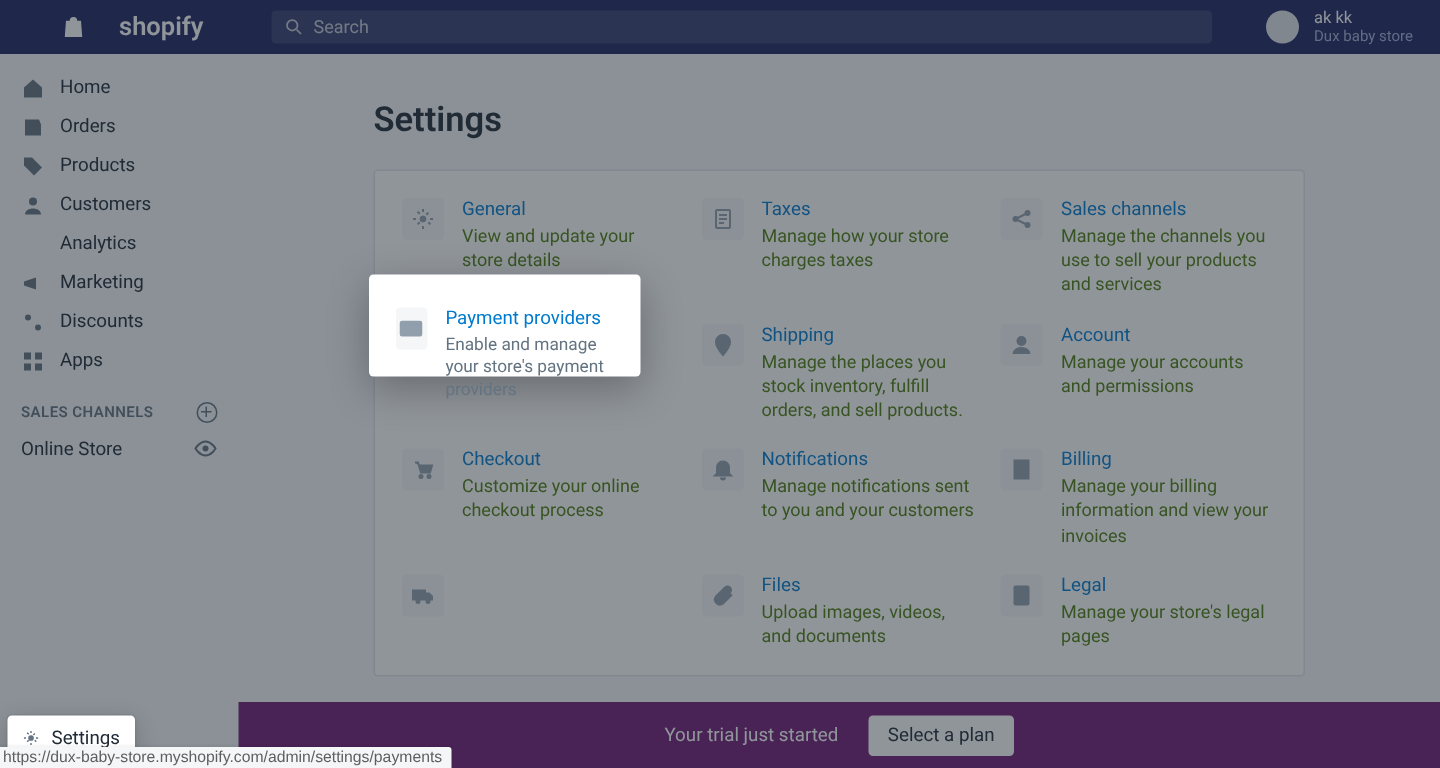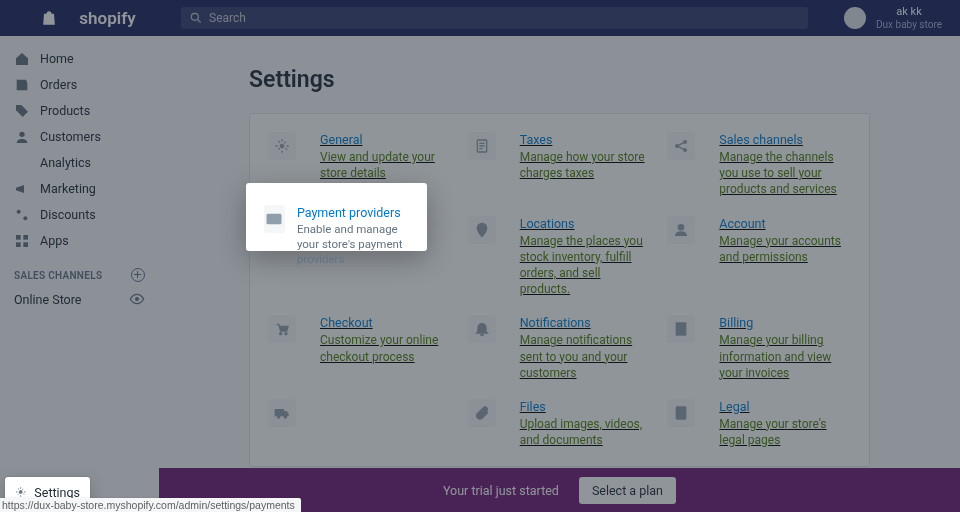--- a/index.html
+++ b/index.html
@@ -10,21 +10,21 @@
 
 
 .topbar { position: absolute; top: 0; left: 0; right: 0; height: 36px; background: #1c2260; display: flex; align-items: center; z-index: 3; }
 .logo { width: 159px; padding-left: 16px; display: flex; align-items: center; color: #fff; font-weight: 600; font-size: 17px; gap: 20px; justify-content: center; }
 .logo svg { width: 20px; height: 22px; fill: #fff; }
 .search-wrap { flex: 1; padding: 0 22px 0 22px; }
 .search { position: relative; width: 627px; height: 22px; background: rgba(255,255,255,0.12); border-radius: 3px; display: flex; align-items: center; padding: 0 8px; color: #c4c9d4; font-size: 12px; }
 .search-ico { width: 14px; height: 14px; margin-right: 6px; }
 .user-area { display: flex; align-items: center; gap: 10px; padding-right: 18px; }
 .avatar { width: 22px; height: 22px; border-radius: 50%; background: #dfe3e8; }
-.user-text { font-size: 11px; line-height: 1.1; color: #fff; text-align: center; }
+.user-text { font-size: 11px; line-height: 1.1; color: #fff; }
 .user-text .sub { color: #a5add4; font-size: 10px; }
 
 
 .sidebar { position: absolute; top: 36px; left: 0; bottom: 0; width: 159px; background: #f4f6f8; z-index: 3; padding-top: 10px; }
 .nav-item { display: flex; gap: 10px; padding: 5px 14px; font-size: 12.5px; color: #212b36; cursor: pointer; }
 .nav-item svg { width: 16px; height: 16px; fill: #637381; flex-shrink: 0; }
 .section-head { display: flex; align-items: center; justify-content: space-between; padding: 14px 14px 4px; font-size: 10px; font-weight: 600; color: #637381; letter-spacing: 0.3px; }
 .section-head .plus { width: 14px; height: 14px; border: 1.5px solid #637381; border-radius: 50%; position: relative; }
 .section-head .plus::before, .section-head .plus::after { content: ""; position: absolute; background: #637381; }
 .section-head .plus::before { width: 7px; height: 1.5px; top: 4.75px; left: 2px; }
@@ -34,21 +34,21 @@
 
 
 .settings-btn { position: absolute; left: 5px; bottom: 5px; width: 85px; height: 30px; background: #fff; border-radius: 3px; display: flex; align-items: center; gap: 8px; padding: 0 10px; font-size: 12.5px; color: #212b36; z-index: 20; box-shadow: 0 0 0 1px rgba(0,0,0,0.05), 0 4px 16px rgba(0,0,0,0.2); }
 .settings-btn svg { width: 16px; height: 16px; fill: #637381; }
 
 
 .main { position: absolute; left: 159px; right: 0; top: 36px; bottom: 44px; overflow: hidden; z-index: 3; }
 .page-title { font-size: 23px; font-weight: 600; color: #212b36; padding: 30px 0 20px 90px; }
 
 .card { margin: 0 90px 0 90px; background: #fff; border: 1px solid #dfe3e8; border-radius: 3px; padding: 18px; display: grid; grid-template-columns: 1fr 1fr 1fr; gap: 18px 16px; }
-.setting { display: flex; gap: 24px; text-decoration: underline; }
+.setting { display: flex; gap: 12px; }
 .setting .tico { width: 28px; height: 28px; background: #f4f6f8; border-radius: 3px; display: flex; align-items: center; justify-content: center; color: #919eab; flex-shrink: 0; }
 .setting .tico svg { width: 16px; height: 16px; fill: #919eab; stroke: #919eab; }
 .setting-body { font-size: 12px; }
 .setting-title { color: #007ace; font-size: 12.5px; margin-bottom: 2px; }
 .setting-desc { color: #4d7c0f; line-height: 1.35; max-width: 150px; }
 
 
 .highlight-tile { position: absolute; z-index: 20; background: #fff; border-radius: 3px; box-shadow: 0 8px 28px rgba(0,0,0,0.28); display: flex; gap: 12px; padding: 22px 18px; left: 246px; top: 183px; width: 181px; height: 68px; }
 .highlight-tile .tico { width: 28px; height: 28px; background: #f4f6f8; border-radius: 3px; display: flex; align-items: center; justify-content: center; }
 .highlight-tile .tico svg { width: 18px; height: 18px; fill: #919eab; }
@@ -218,21 +218,21 @@
       </div>
 
     <div class="setting">
       <div class="tico">
           <svg viewBox="0 0 24 24" fill="none" stroke="#919eab" stroke-width="2">
             <path d="M12 2a7 7 0 0 1 7 7c0 5-7 13-7 13S5 14 5 9a7 7 0 0 1 7-7z"></path>
             <circle cx="12" cy="9" r="2.5"></circle>
           </svg>
         </div>
       <div class="setting-body">
-          <div class="setting-title">Locations</div>
+          <div class="setting-title">Shipping</div>
           <div class="setting-desc">Manage the places you stock inventory, fulfill orders, and sell products.</div>
         </div>
     </div>
 
     <div class="setting">
       <div class="tico">
           <svg viewBox="0 0 24 24" fill="none" stroke="#919eab" stroke-width="2">
             <circle cx="12" cy="8" r="4"></circle>
             <path d="M4 21c0-4 4-6 8-6s8 2 8 6"></path>
           </svg>

